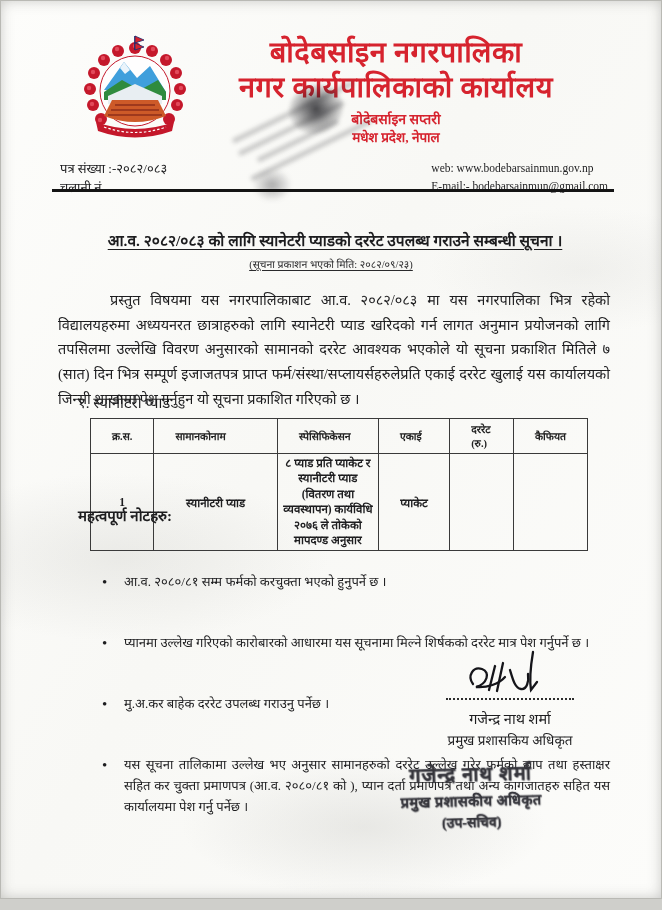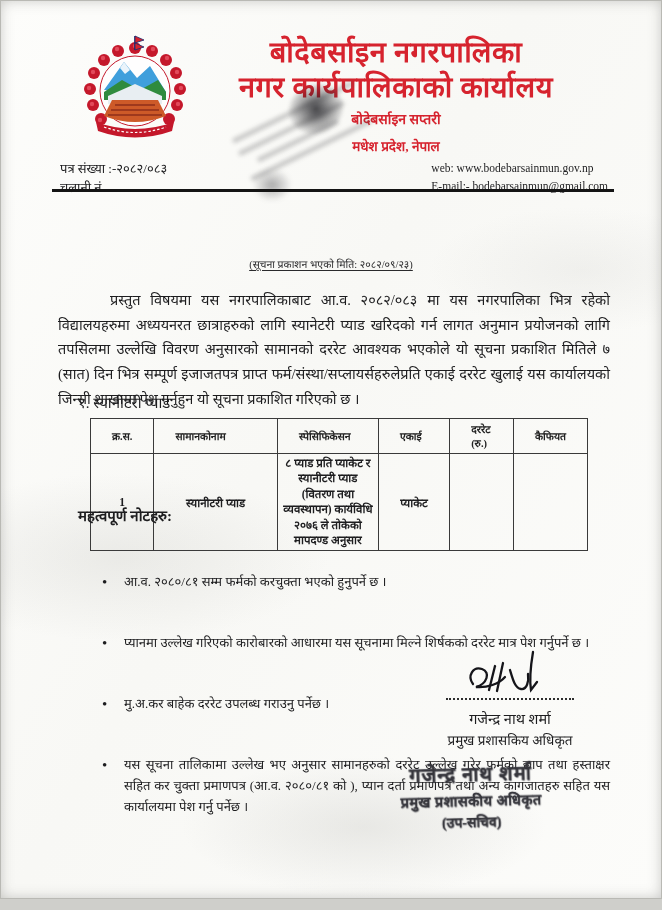--- a/index.html
+++ b/index.html
@@ -13,21 +13,21 @@
     box-shadow: inset 0 0 0 1px #b9b9b4, inset 0 0 14px rgba(90,90,85,.35);
     font-family:"Liberation Serif","DejaVu Serif",serif;
     color:#1d1d1f;
   }
   
   .logo{position:absolute;left:82px;top:34px;width:106px;height:112px;}
   .header-text{position:absolute;left:160px;right:30px;top:36px;text-align:center;color:#d6232e;}
   .h-muni{font-size:29px;font-weight:bold;line-height:1.16;letter-spacing:.5px;}
   .h-office{font-size:29px;font-weight:bold;line-height:1.2;letter-spacing:.5px;}
   .h-place{font-size:14px;font-weight:bold;margin-top:5px;}
-  .h-prov{font-size:13.5px;font-weight:bold;margin-top:9px;}
+  .h-prov{font-size:13.5px;font-weight:bold;margin-top:0;}
   .meta-left{position:absolute;left:60px;top:160px;font-size:13px;line-height:1.45;}
   .meta-right{position:absolute;right:54px;top:160px;font-size:11.5px;line-height:1.55;text-align:left;}
   .rule{position:absolute;left:52px;right:48px;top:189px;border-top:3.5px solid #141414;}
   
   .header-stamp{position:absolute;left:238px;top:96px;width:150px;height:115px;transform:rotate(-26deg);opacity:.5;pointer-events:none;}
   .ink-line{height:5px;margin:9px 8px;background:rgba(70,70,72,.55);filter:blur(2px);border-radius:3px;}
   .ink-line:nth-child(2){width:78%;}
   .ink-line:nth-child(3){width:60%;margin-left:22px;}
   .ink-blob{position:absolute;left:288px;top:84px;width:56px;height:50px;border-radius:50%;
     background:radial-gradient(rgba(25,25,30,.8),rgba(25,25,30,.25) 55%,transparent 75%);
@@ -147,20 +147,21 @@
     <div>चलानी नं.</div>
   </div>
   <div class="meta-right">
     <div>web: www.bodebarsainmun.gov.np</div>
     <div>E-mail:- bodebarsainmun@gmail.com</div>
   </div>
 
   <div class="rule"></div>
 
 
+  <div class="doc-title">आ.व. २०८२/०८३ को लागि स्यानेटरी प्याडको दररेट उपलब्ध गराउने सम्बन्धी सूचना ।</div>
   <div class="pub-date">(सूचना प्रकाशन भएको मिति: २०८२/०९/२३)</div>
 
   <div class="body-para">प्रस्तुत विषयमा यस नगरपालिकाबाट आ.व. २०८२/०८३ मा यस नगरपालिका भित्र रहेको विद्यालयहरुमा अध्ययनरत छात्राहरुको लागि स्यानेटरी प्याड खरिदको गर्न लागत अनुमान प्रयोजनको लागि तपसिलमा उल्लेखि विवरण अनुसारको सामानको दररेट आवश्यक भएकोले यो सूचना प्रकाशित मितिले ७ (सात) दिन भित्र सम्पूर्ण इजाजतपत्र प्राप्त फर्म/संस्था/सप्लायर्सहरुलेप्रति एकाई दररेट खुलाई यस कार्यालयको जिन्सी शाखामा पेश गर्नुहुन यो सूचना प्रकाशित गरिएको छ ।</div>
 
   <div class="section-heading">१. स्यानीटरी प्याड</div>
 
   <table class="rate-table">
     <colgroup>
       <col style="width:9%">
         <col style="width:28%">

